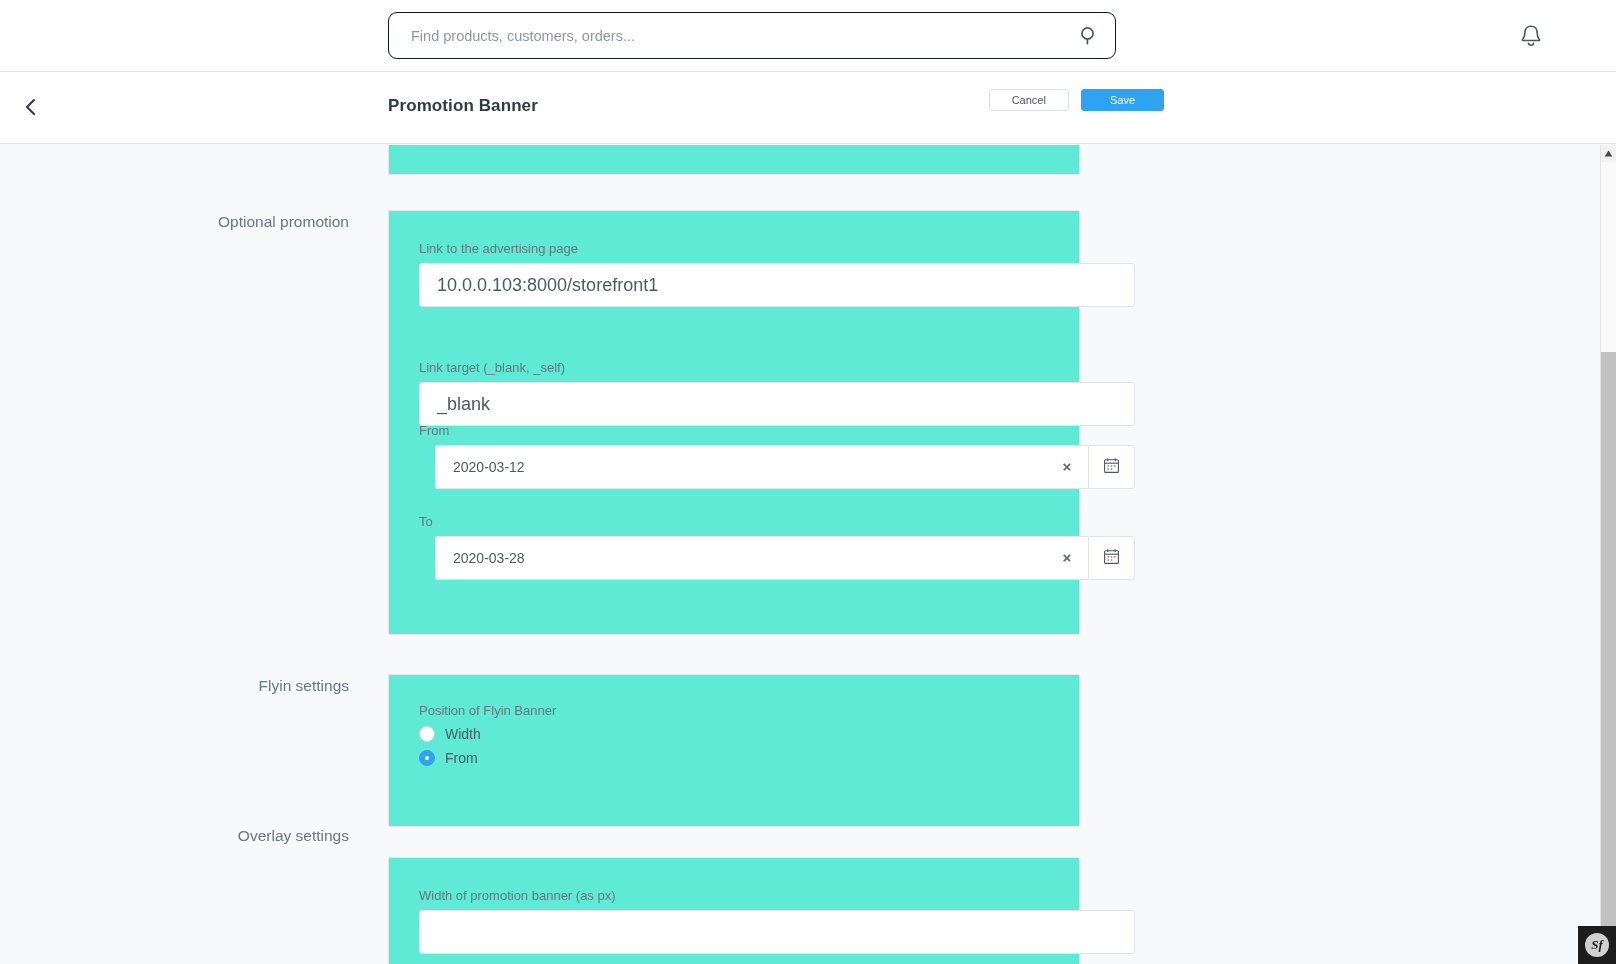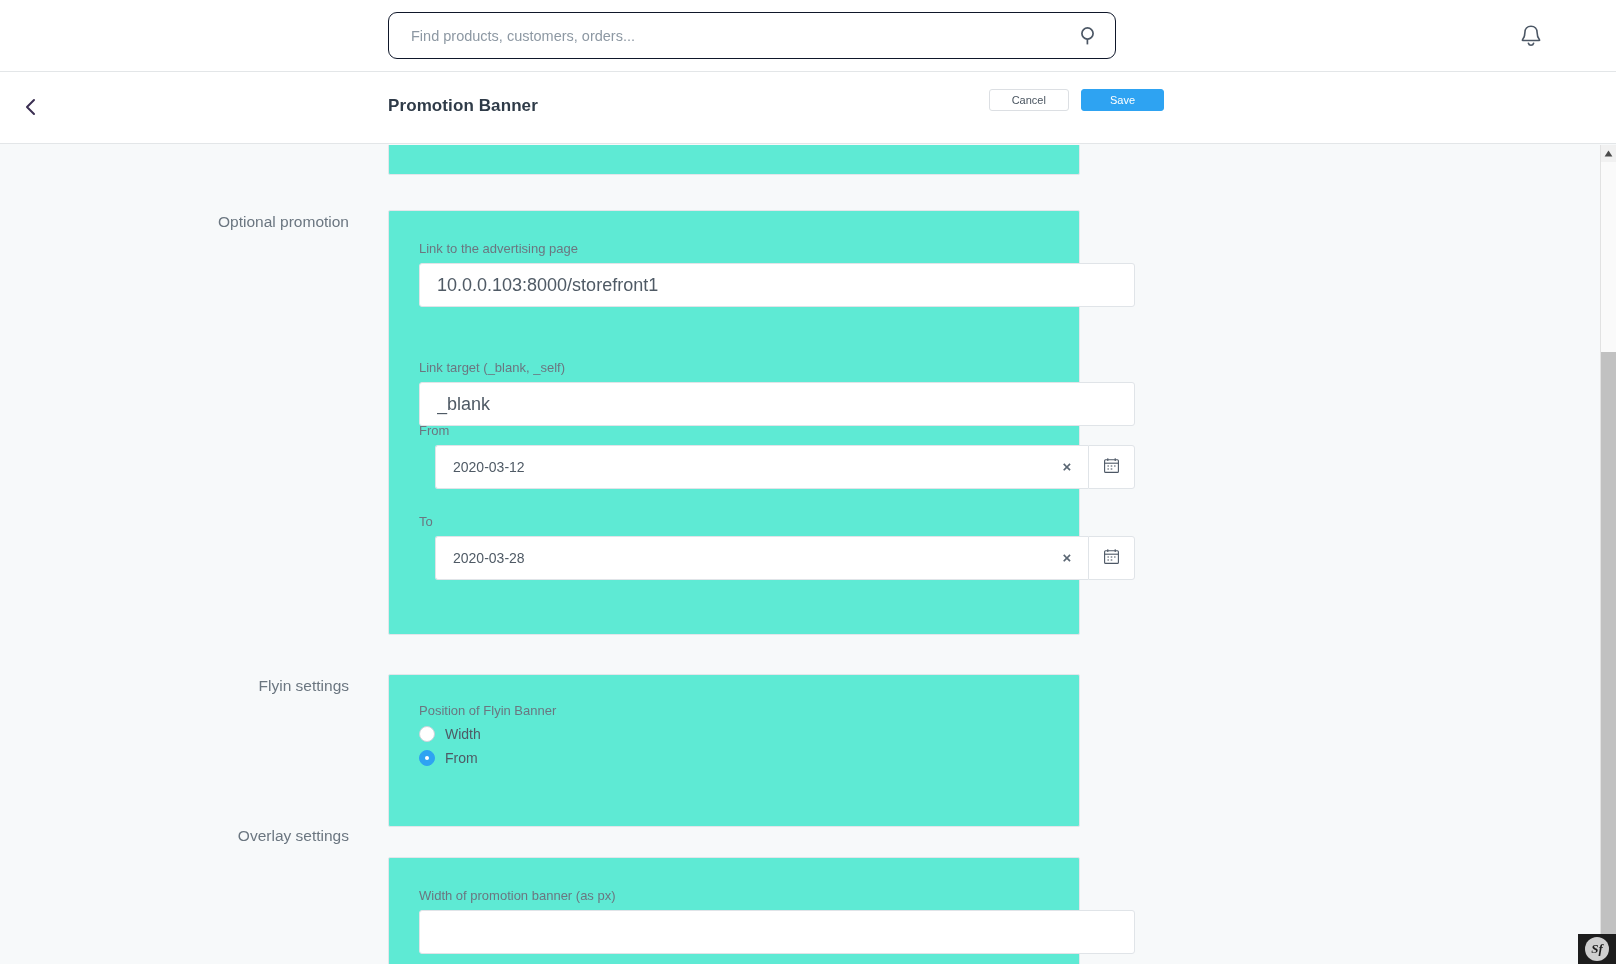--- a/index.html
+++ b/index.html
@@ -208,21 +208,21 @@
   .sb-thumb {
     position: absolute; top: 207px; left: 0;
     width: 15px; height: 612px;
     background: #c1c1c1;
     cursor: pointer;
   }
 
   
   .sf-badge {
     position: absolute; right: 0; bottom: 0;
-    width: 38px; height: 30px;
+    width: 38px; height: 38px;
     background: #1d1d1d;
     display: flex; align-items: center; justify-content: center;
   }
   .sf-circle {
     width: 24px; height: 24px; border-radius: 50%;
     background: #cfcfcf;
     display: flex; align-items: center; justify-content: center;
     font-family: "Liberation Serif", serif;
     font-style: italic;
     font-size: 13px; font-weight: bold;

